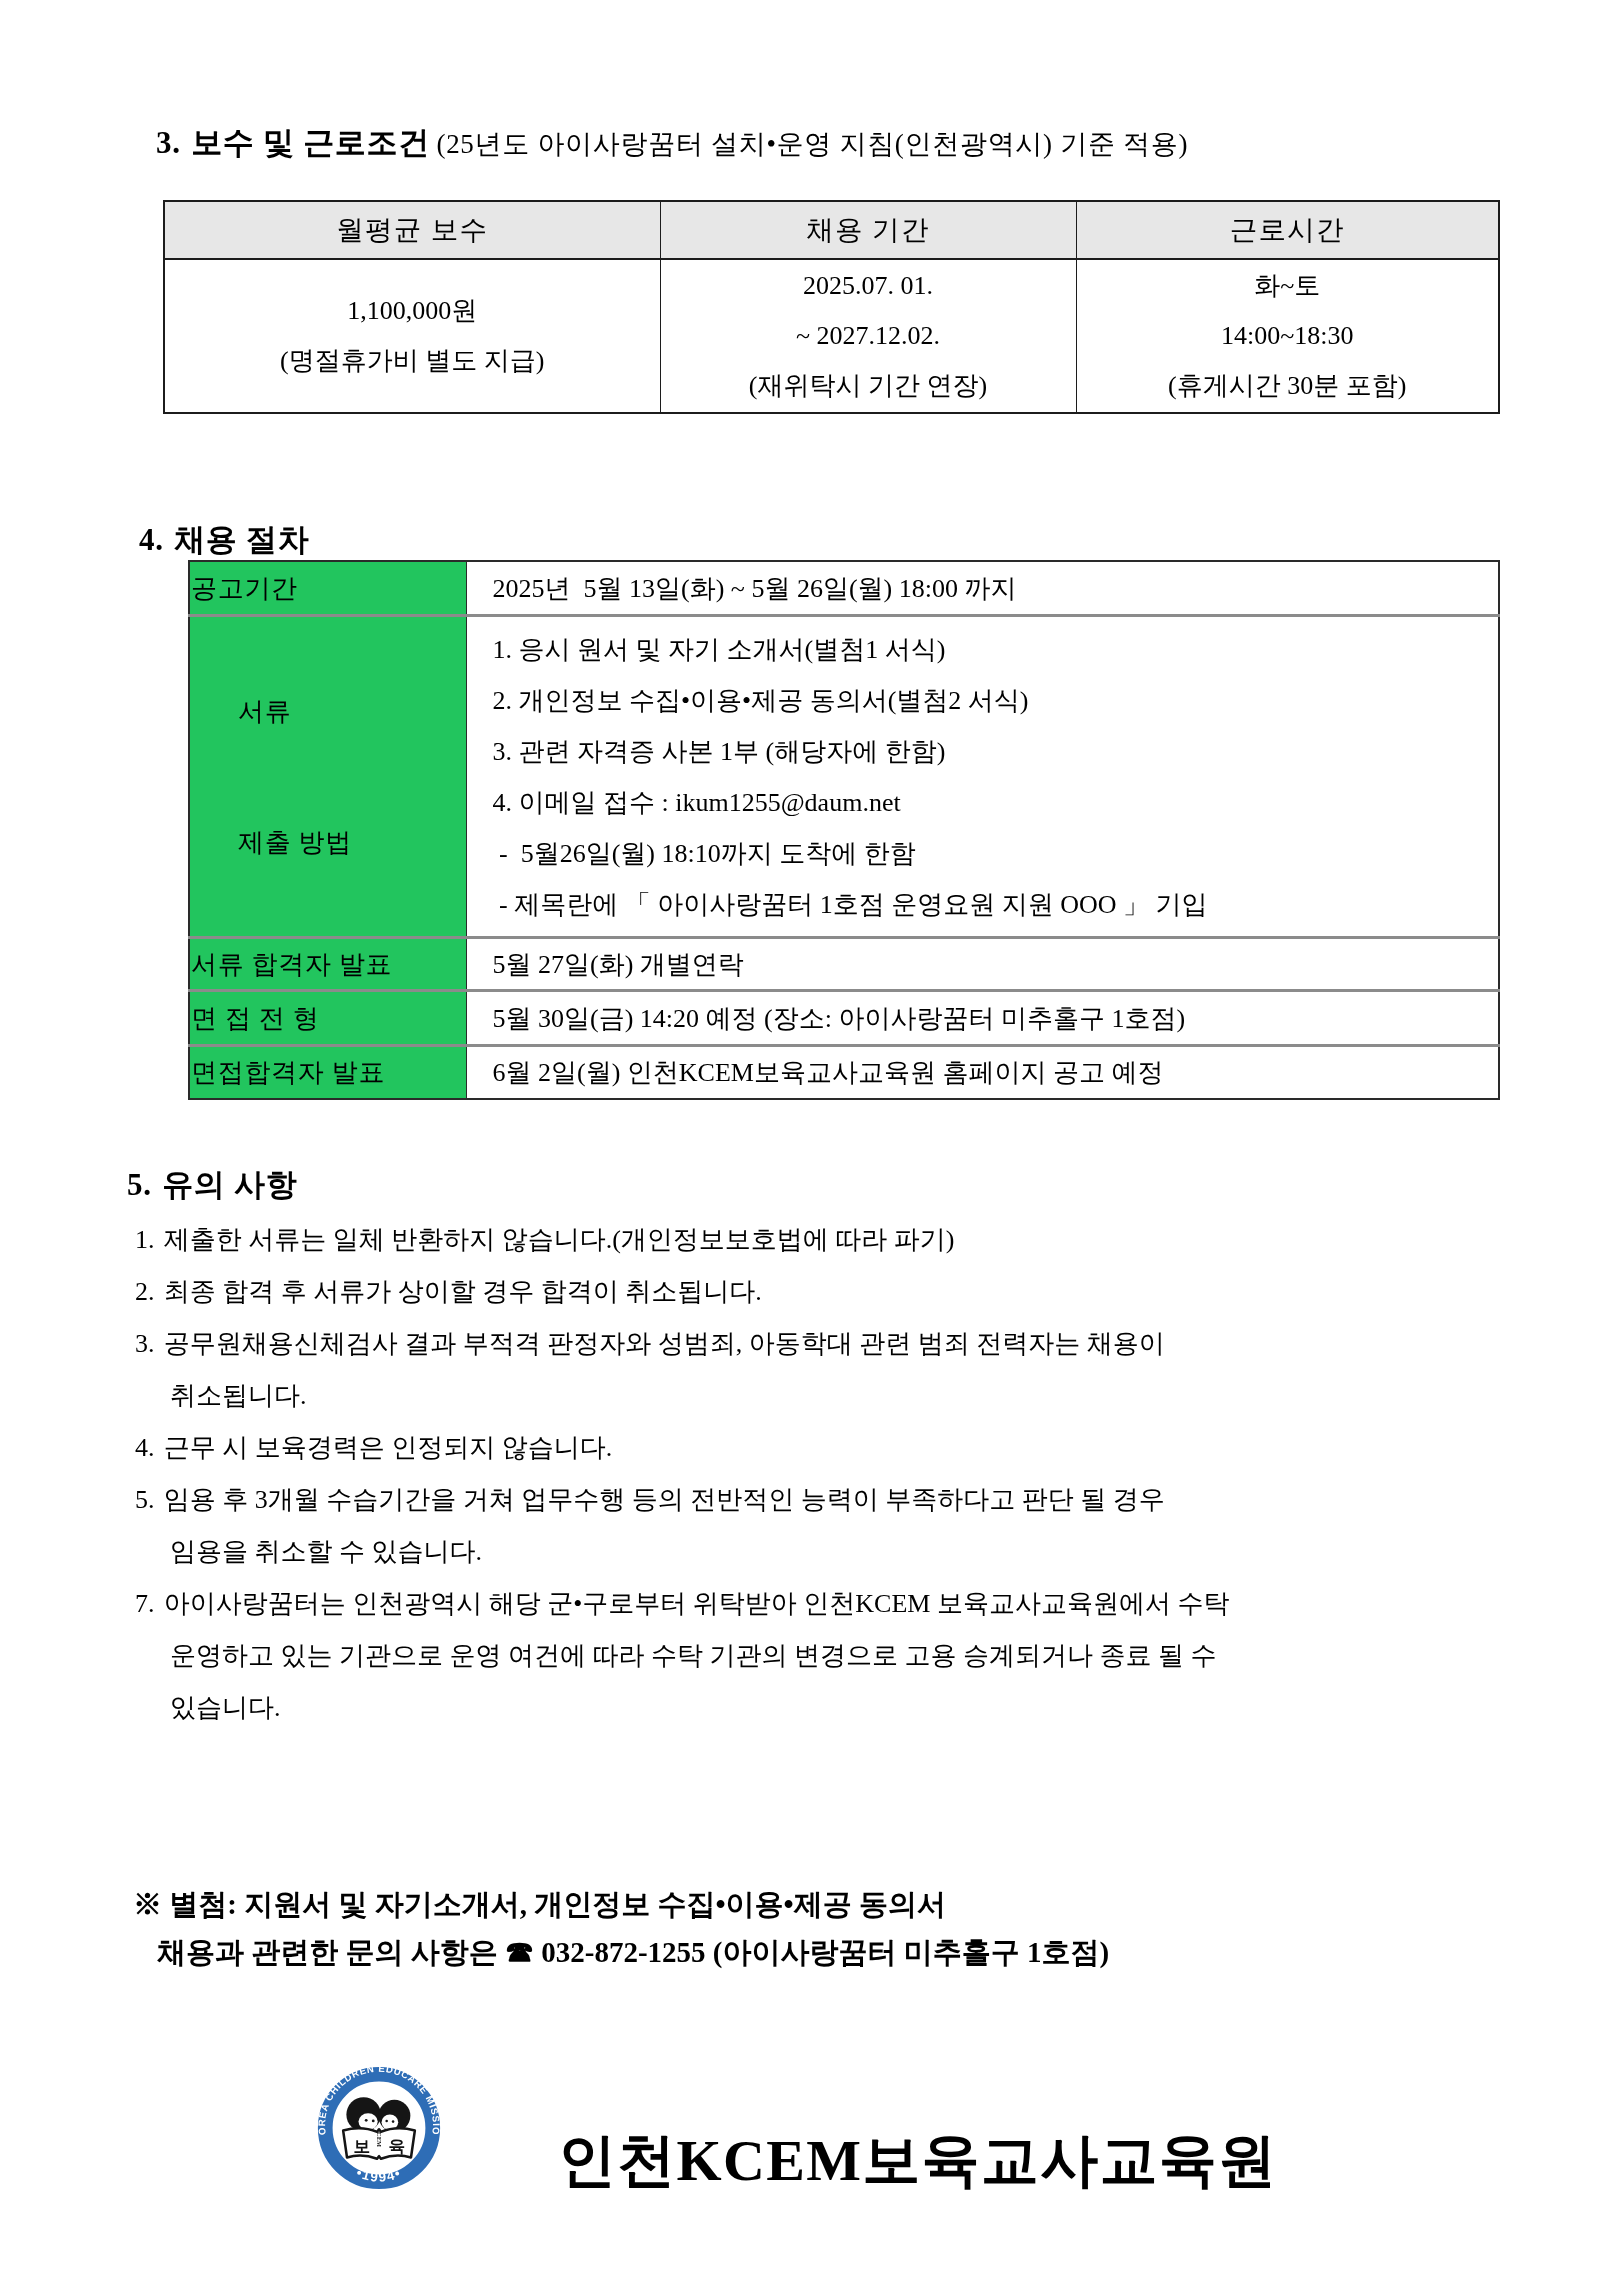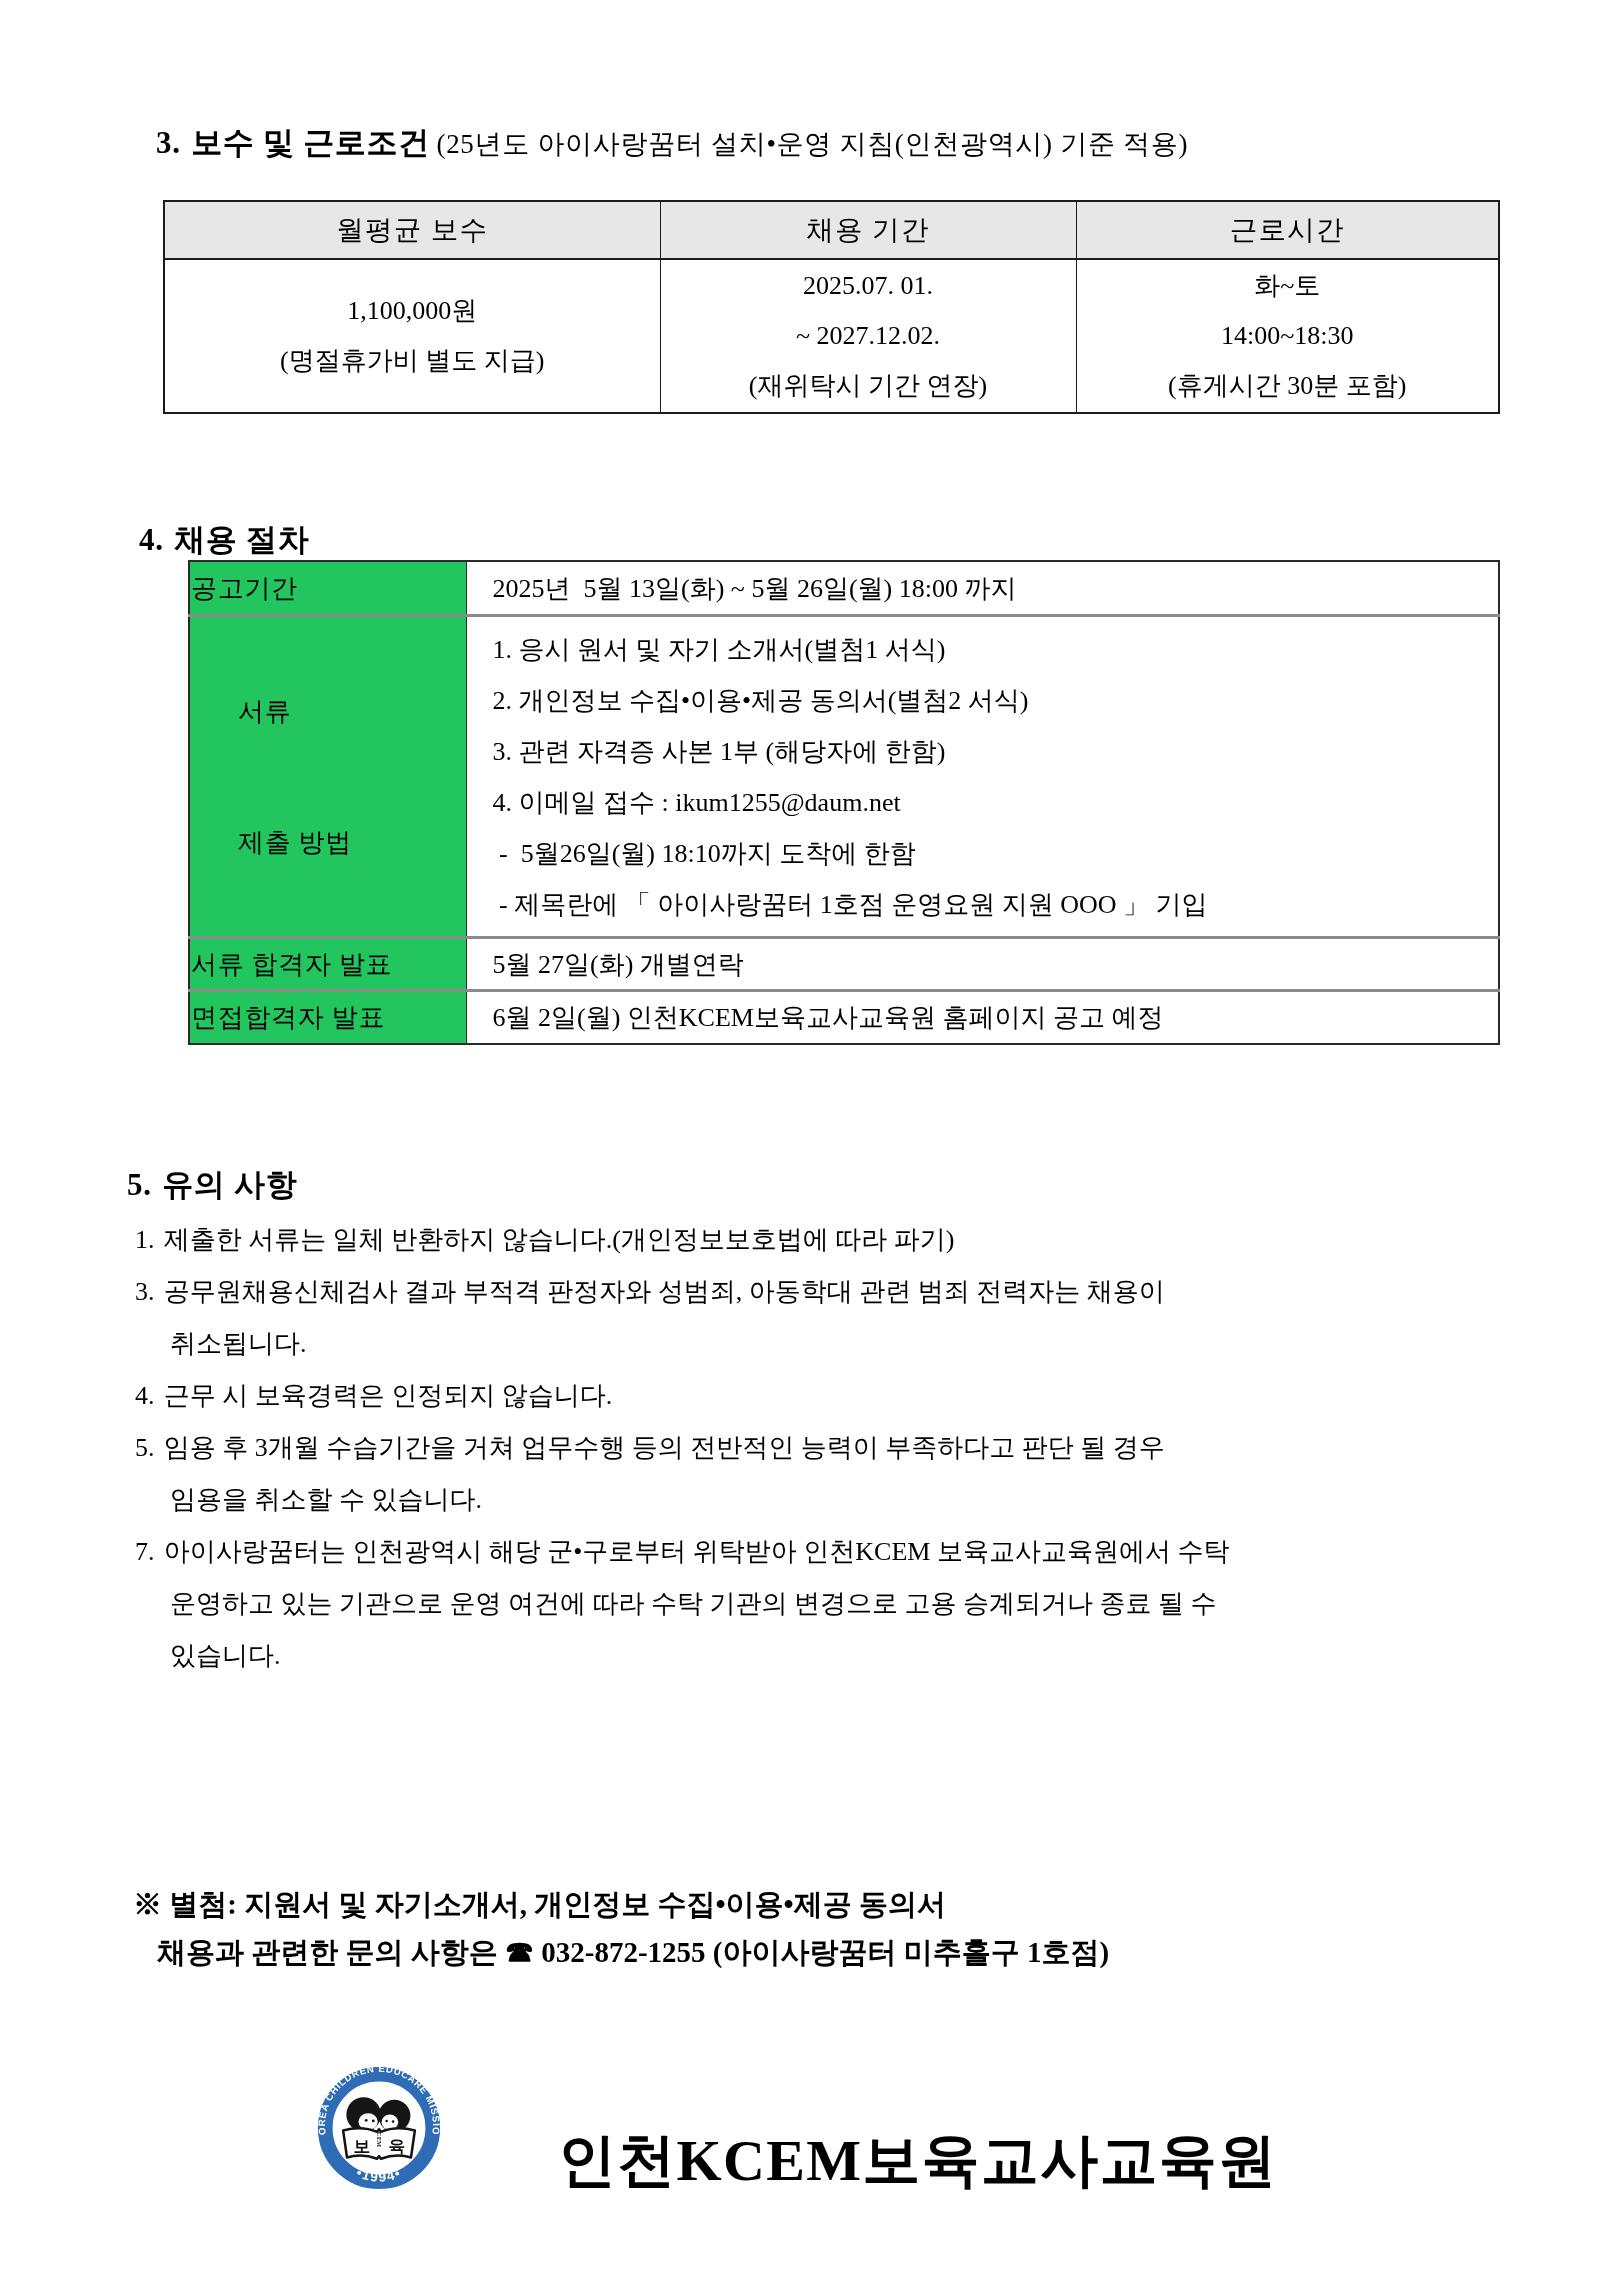--- a/index.html
+++ b/index.html
@@ -144,34 +144,41 @@
 2. 개인정보 수집•이용•제공 동의서(별첨2 서식)
 3. 관련 자격증 사본 1부 (해당자에 한함)
 4. 이메일 접수 : ikum1255@daum.net
  -  5월26일(월) 18:10까지 도착에 한함
  - 제목란에 「 아이사랑꿈터 1호점 운영요원 지원 OOO 」 기입</td>
       </tr>
       <tr style="height:50px;">
         <td class="plabel">서류 합격자 발표</td>
         <td class="pcontent" style="line-height:37px;">5월 27일(화) 개별연락</td>
       </tr>
+      <tr style="height:55px;">
+        <td class="plabel">면 접 전 형</td>
+        <td class="pcontent" style="line-height:39px;">5월 30일(금) 14:20 예정 (장소: 아이사랑꿈터 미추홀구 1호점)</td>
+      </tr>
       <tr style="height:52px;">
         <td class="plabel">면접합격자 발표</td>
         <td class="pcontent" style="line-height:38px;">6월 2일(월) 인천KCEM보육교사교육원 홈페이지 공고 예정</td>
       </tr>
     </tbody>
   </table>
 
   <div class="sec-heading" style="left:127px;top:1165px;">
     <span class="sec-no">5.</span><span>유의 사항</span>
   </div>
 
   <div class="notes">
     <div class="note-item">
       <span class="note-no">1.</span><span class="note-text">제출한 서류는 일체 반환하지 않습니다.(개인정보보호법에 따라 파기)</span>
+    </div>
+    <div class="note-item">
+      <span class="note-no">2.</span><span class="note-text">최종 합격 후 서류가 상이할 경우 합격이 취소됩니다.</span>
     </div>
     <div class="note-item">
       <span class="note-no">3.</span><span class="note-text">공무원채용신체검사 결과 부적격 판정자와 성범죄, 아동학대 관련 범죄 전력자는 채용이
 취소됩니다.</span>
     </div>
     <div class="note-item">
       <span class="note-no">4.</span><span class="note-text">근무 시 보육경력은 인정되지 않습니다.</span>
     </div>
     <div class="note-item">
       <span class="note-no">5.</span><span class="note-text">임용 후 3개월 수습기간을 거쳐 업무수행 등의 전반적인 능력이 부족하다고 판단 될 경우

